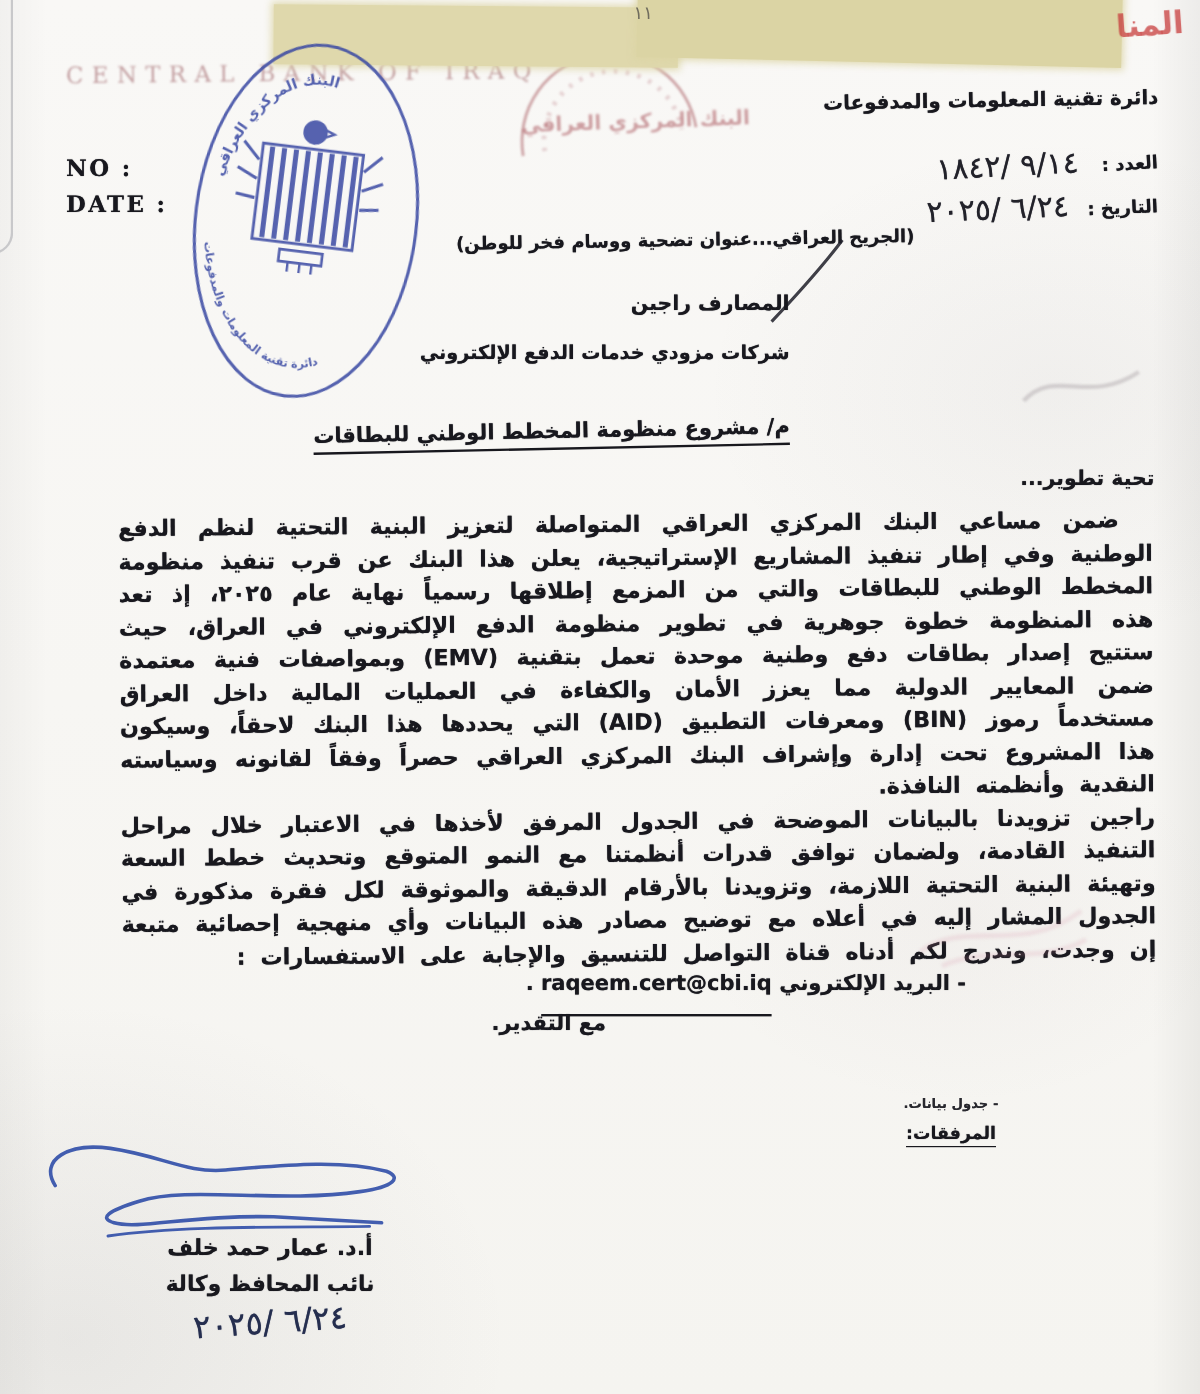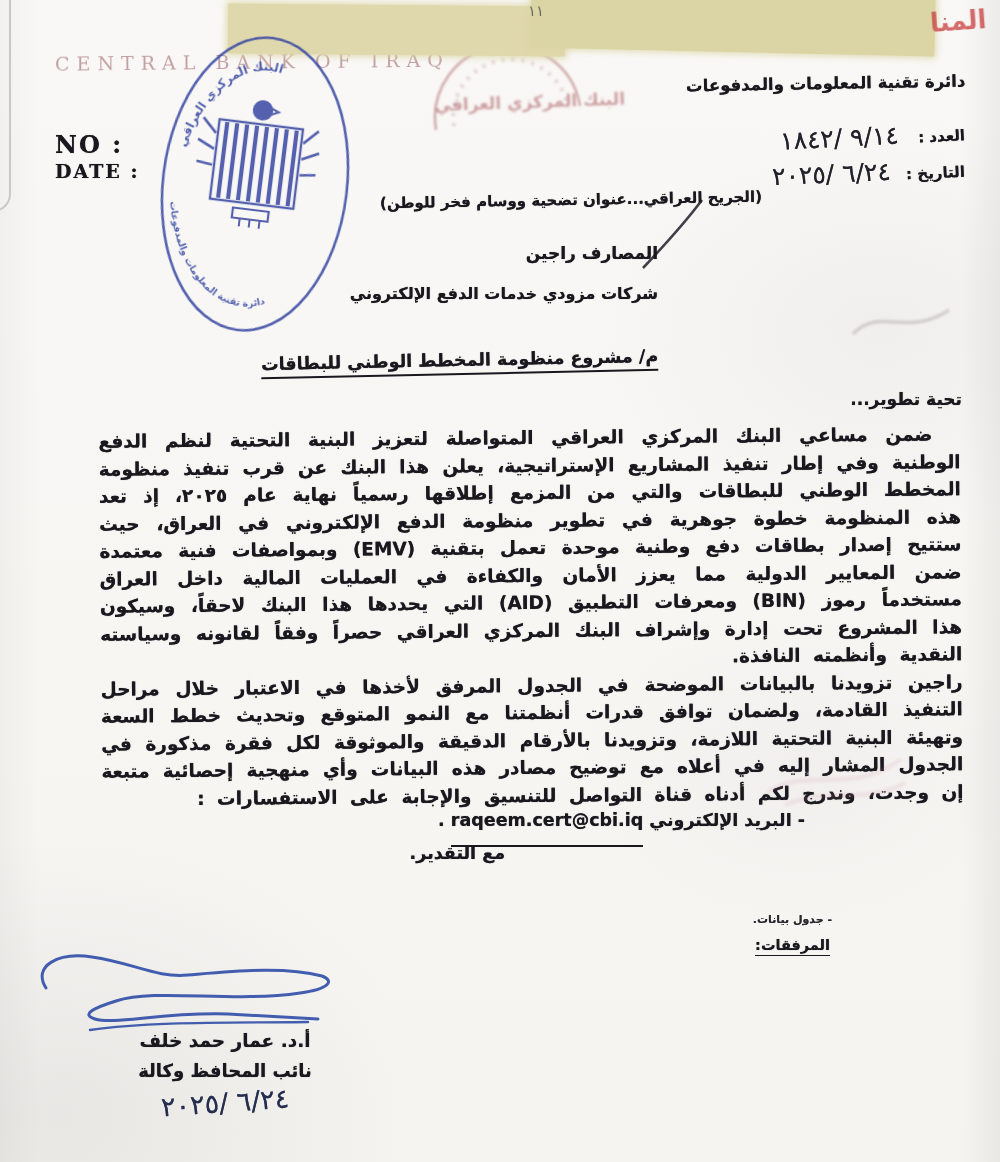--- a/index.html
+++ b/index.html
@@ -24,21 +24,21 @@
   .corner-line{left:-28px;top:-42px;width:37px;height:252px;
     border-right:2px solid #c7c7c9;border-bottom:2px solid #c7c7c9;border-bottom-right-radius:18px;}
   
   .latin-head{left:55px;top:50px;width:520px;font-family:"DejaVu Serif",serif;
     font-size:19px;letter-spacing:7px;color:rgba(150,88,93,0.55);filter:blur(0.7px);transform:rotate(-0.6deg);}
   .redact{background:#d9d2a3;box-shadow:0 0 6px 2px rgba(217,210,163,0.8);}
   .redact1{left:228px;top:5px;width:337px;height:50px;transform:rotate(0.5deg);background:#ddd6ab;}
   .redact2{left:531px;top:-8px;width:404px;height:60px;transform:rotate(1.3deg);}
   .tiny-mark{left:508px;top:2px;font-size:15px;color:rgba(40,40,48,.6);letter-spacing:2px;margin-left:20px;}
   .corner-note{left:930px;top:6px;font-size:26px;color:rgba(198,62,62,0.75);filter:blur(0.6px);transform:rotate(-4deg);}
-  .no-label{left:55px;top:130px;font-family:"DejaVu Serif",serif;font-size:24px;font-weight:bold;letter-spacing:2px;}
+  .no-label{left:55px;top:130px;font-family:"DejaVu Serif",serif;font-size:19px;font-weight:bold;letter-spacing:2px;}
   .date-label{left:55px;top:160px;font-family:"DejaVu Serif",serif;font-size:19px;font-weight:bold;letter-spacing:2px;}
   .dept{right:35px;top:74px;font-size:16.5px;transform:rotate(-1deg);}
   .adad{right:35px;top:122px;font-size:15px;transform:rotate(-3deg);}
   .tarikh{right:35px;top:158px;font-size:15px;transform:rotate(-2.5deg);}
   .slogan{right:238px;top:191px;font-size:15px;transform:rotate(-1deg);}
   .addr1{right:342px;top:243px;font-size:17px;}
   .addr2{right:342px;top:284px;font-size:16px;}
   .subject{right:342px;top:350px;font-size:17.5px;transform:rotate(-1.2deg);}
   .subject span{border-bottom:2px solid #1a1a20;padding-bottom:3px;}
   .greeting{right:38px;top:389px;font-size:17px;}

